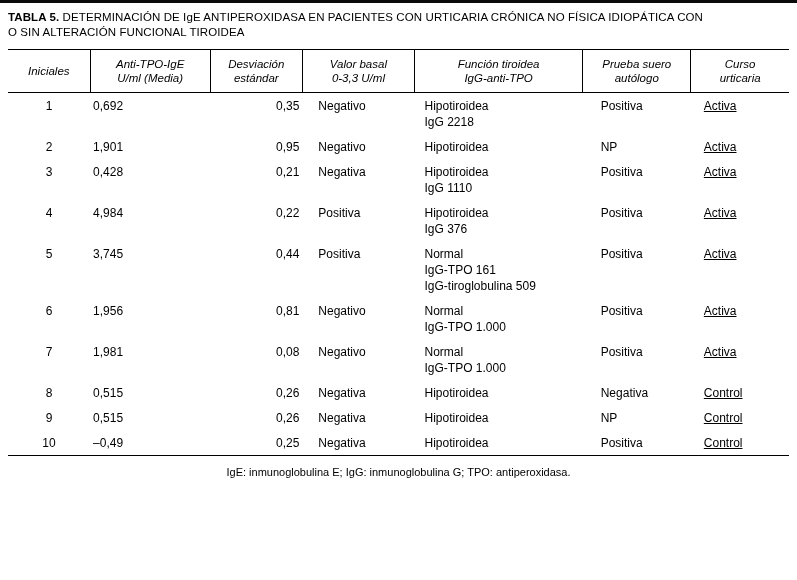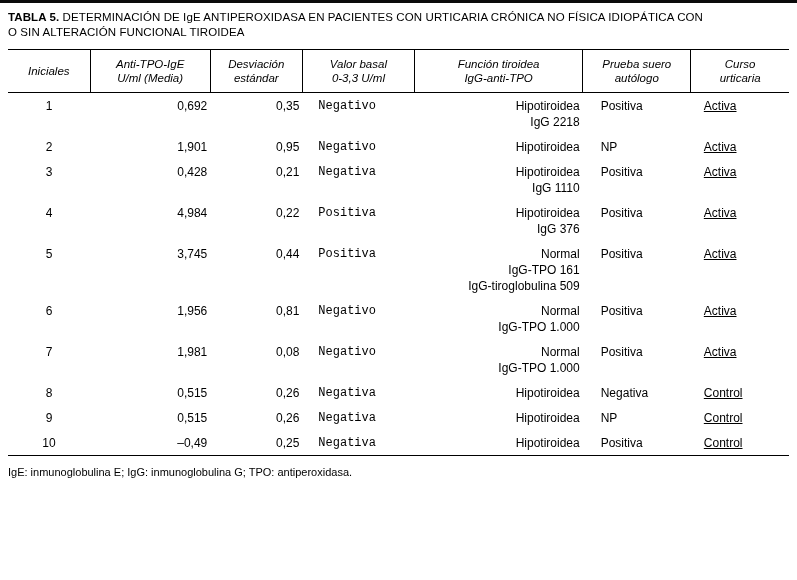--- a/index.html
+++ b/index.html
@@ -54,30 +54,31 @@
   tbody td {
     font-size: 12px;
     line-height: 16px;
     padding: 5px 3px 4px 3px;
     vertical-align: top;
     white-space: pre-line;
   }
   tbody tr:last-child td { border-bottom: 1px solid #000; }
   
   td.c0 { text-align: center; }
-  td.c1 { text-align: right; margin-top: 17px; }
+  td.c1 { text-align: left; margin-top: 17px; }
   td.c2 { text-align: right; }
-  td.c3 { text-align: left; padding-left: 16px; font-family: Liberation Mono, monospace; }
-  td.c4 { text-align: right; padding-left: 10px; }
+  td.c3 { text-align: left; padding-left: 16px; }
+  td.c4 { text-align: left; padding-left: 10px; }
   td.c5 { text-align: left; padding-left: 18px; }
   td.c6 { text-align: left; padding-left: 13px; text-decoration: underline; }
   .footnote {
     margin: 9px 8px 0 8px;
     font-size: 11px;
     line-height: 14px;
+    text-align: center;
   }
 </style>
 </head>
 <body>
 
 <div class="page">
 
   <div class="top-rule"></div>
 
   <div class="caption">

